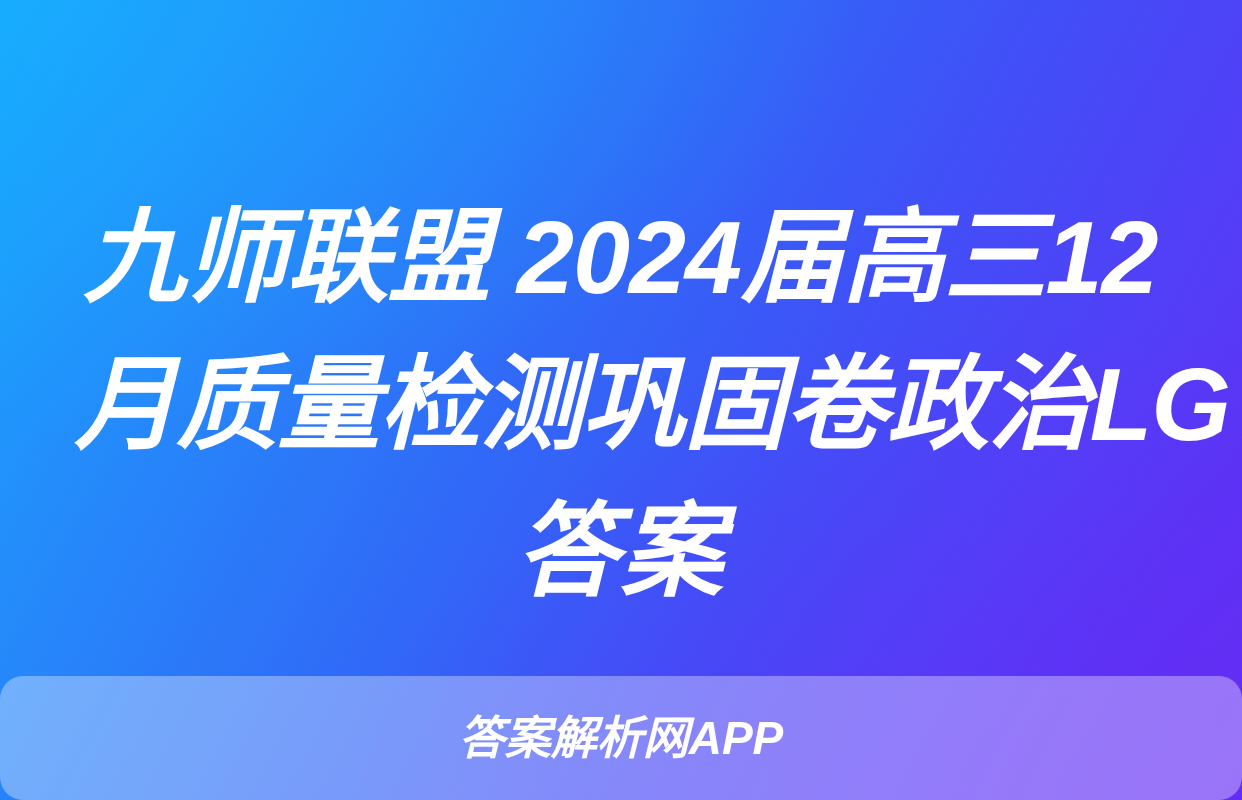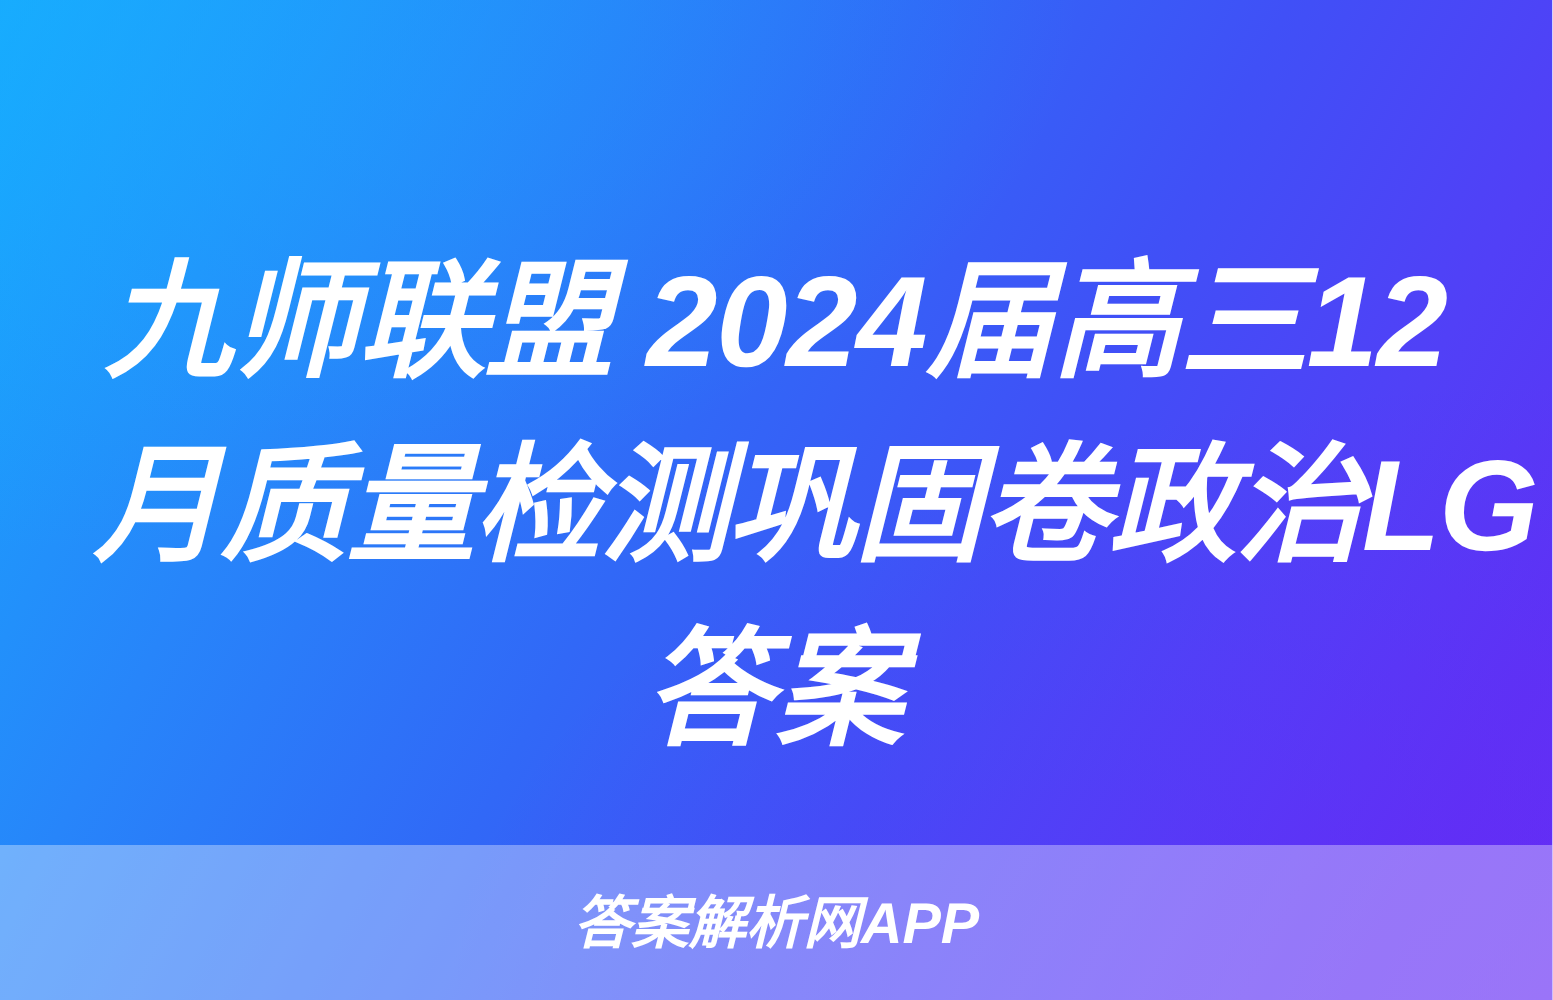--- a/index.html
+++ b/index.html
@@ -74,20 +74,21 @@
   .bottom-banner {
     position: absolute;
     left: 0;
     right: 0;
     bottom: 0;
     height: 124px;
     background: rgba(255, 255, 255, 0.345);
     display: flex;
     align-items: center;
     justify-content: center;
+    border-radius: 23px;
   }
 
   .banner-label {
     color: #ffffff;
     font-size: 46px;
     line-height: 50px;
     font-weight: 700;
     font-style: italic;
     letter-spacing: 0px;
     white-space: nowrap;

